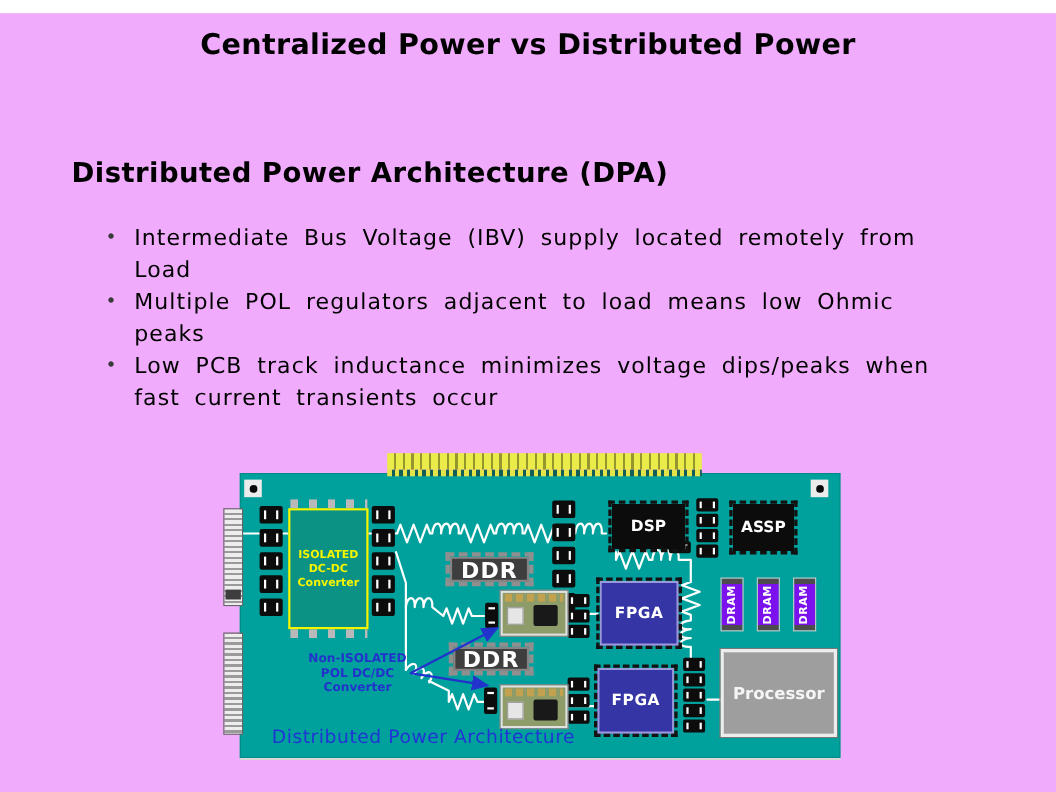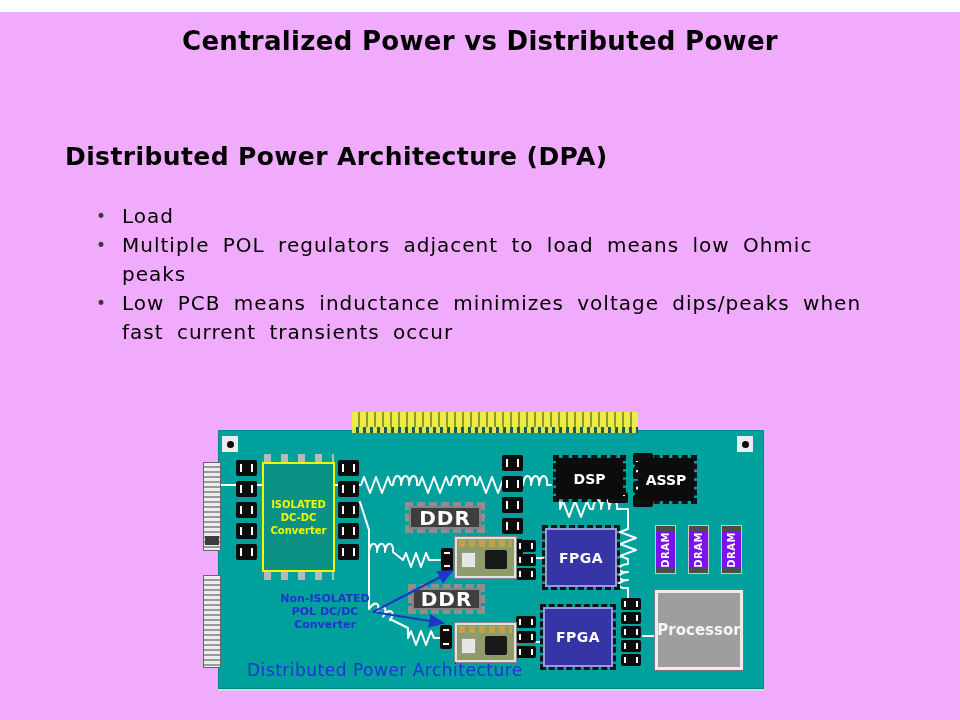--- a/index.html
+++ b/index.html
@@ -64,36 +64,36 @@
   .col7 { left:418px; top:186px; gap:2px; }
   .hcap { position:absolute; left:405px; top:80px; width:20px; height:11px; }
   .vcap1 { left:238px; top:136px; height:23px; }
   .vcap2 { left:237px; top:213px; height:24px; }
 
   
   .chip { position:absolute; display:flex; align-items:center; justify-content:center;
           color:#fff; font-weight:bold; text-align:center; }
   .dsp  { left:350px; top:43px; width:73px; height:47px; background:#0c0c0c;
           background-clip:padding-box; border:3px dashed #121212; font-size:14px; }
-  .assp { left:432px; top:43px; width:62px; height:49px; background:#0c0c0c;
+  .assp { left:460px; top:43px; width:62px; height:49px; background:#0c0c0c;
           background-clip:padding-box; border:3px dashed #121212; font-size:14px; }
   .ddr  { background:#3e3e3e; background-clip:padding-box; border:4px dashed #8f8f8f;
           box-shadow:inset 0 0 0 2px #848484; font-size:20px; letter-spacing:1px; }
   .ddr1 { left:202px; top:90px;  width:80px; height:31px; }
   .ddr2 { left:205px; top:172px; width:77px; height:30px; }
   .fpga { background:#3535a6; background-clip:padding-box; border:3px dashed #131313;
           box-shadow:inset 0 0 0 2px #9a9ad8; font-size:14px; letter-spacing:0.5px; }
   .fpga1 { left:339px; top:113px; width:78px; height:65px; }
   .fpga2 { left:337px; top:192px; width:76px; height:66px; }
   .dram { width:21px; height:49px; border:1px solid #c9c9c9;
           background:linear-gradient(180deg,#4c4c4c 0 5px,#7b12ee 5px calc(100% - 5px),#4c4c4c calc(100% - 5px)); }
   .dram span { writing-mode:vertical-rl; transform:rotate(180deg); font-size:10px;
                font-weight:bold; color:#fff; letter-spacing:0.5px; }
   .dram1 { left:452px; top:113px; } .dram2 { left:485px; top:113px; } .dram3 { left:518px; top:113px; }
-  .proc { left:452px; top:178px; width:88px; height:80px; background:#9e9e9e;
+  .proc { left:452px; top:178px; width:106px; height:80px; background:#9e9e9e;
           border:3px solid #ededed; outline:1px solid #777; color:#f5f5f5; font-size:15px; }
 
   
   .isoconv { position:absolute; left:59px; top:50px; width:73px; height:110px;
              background:#0c9185; border:2px solid #f5f500; display:flex; flex-direction:column;
              align-items:center; justify-content:center; }
   .isoconv span { display:block; color:#f5f500; font-size:10px; font-weight:bold;
                   line-height:13px; text-align:center; }
   .conv-pins { position:absolute; left:61px; width:70px; height:8px;
       background:repeating-linear-gradient(90deg,#b9b9b9 0 7px,transparent 7px 17px); }
@@ -122,34 +122,35 @@
 
 <div class="slide">
 
   <div class="title">Centralized Power vs Distributed Power</div>
   <div class="heading">Distributed Power Architecture (DPA)</div>
 
   <div class="bullets">
     <div class="bullet">
       <div class="bullet-marker">•</div>
       <div class="bullet-lines">
+        <span>Intermediate Bus Voltage (IBV) supply located remotely from</span>
         <span>Load</span>
       </div>
     </div>
     <div class="bullet">
       <div class="bullet-marker">•</div>
       <div class="bullet-lines">
         <span>Multiple POL regulators adjacent to load means low Ohmic</span>
         <span>peaks</span>
       </div>
     </div>
     <div class="bullet">
       <div class="bullet-marker">•</div>
       <div class="bullet-lines">
-        <span>Low PCB means inductance minimizes voltage dips/peaks when</span>
+        <span>Low PCB track inductance minimizes voltage dips/peaks when</span>
         <span>fast current transients occur</span>
       </div>
     </div>
   </div>
 
   <div class="board-area">
 
     <div class="pcb"></div>
 
     <div class="edgeconn">

